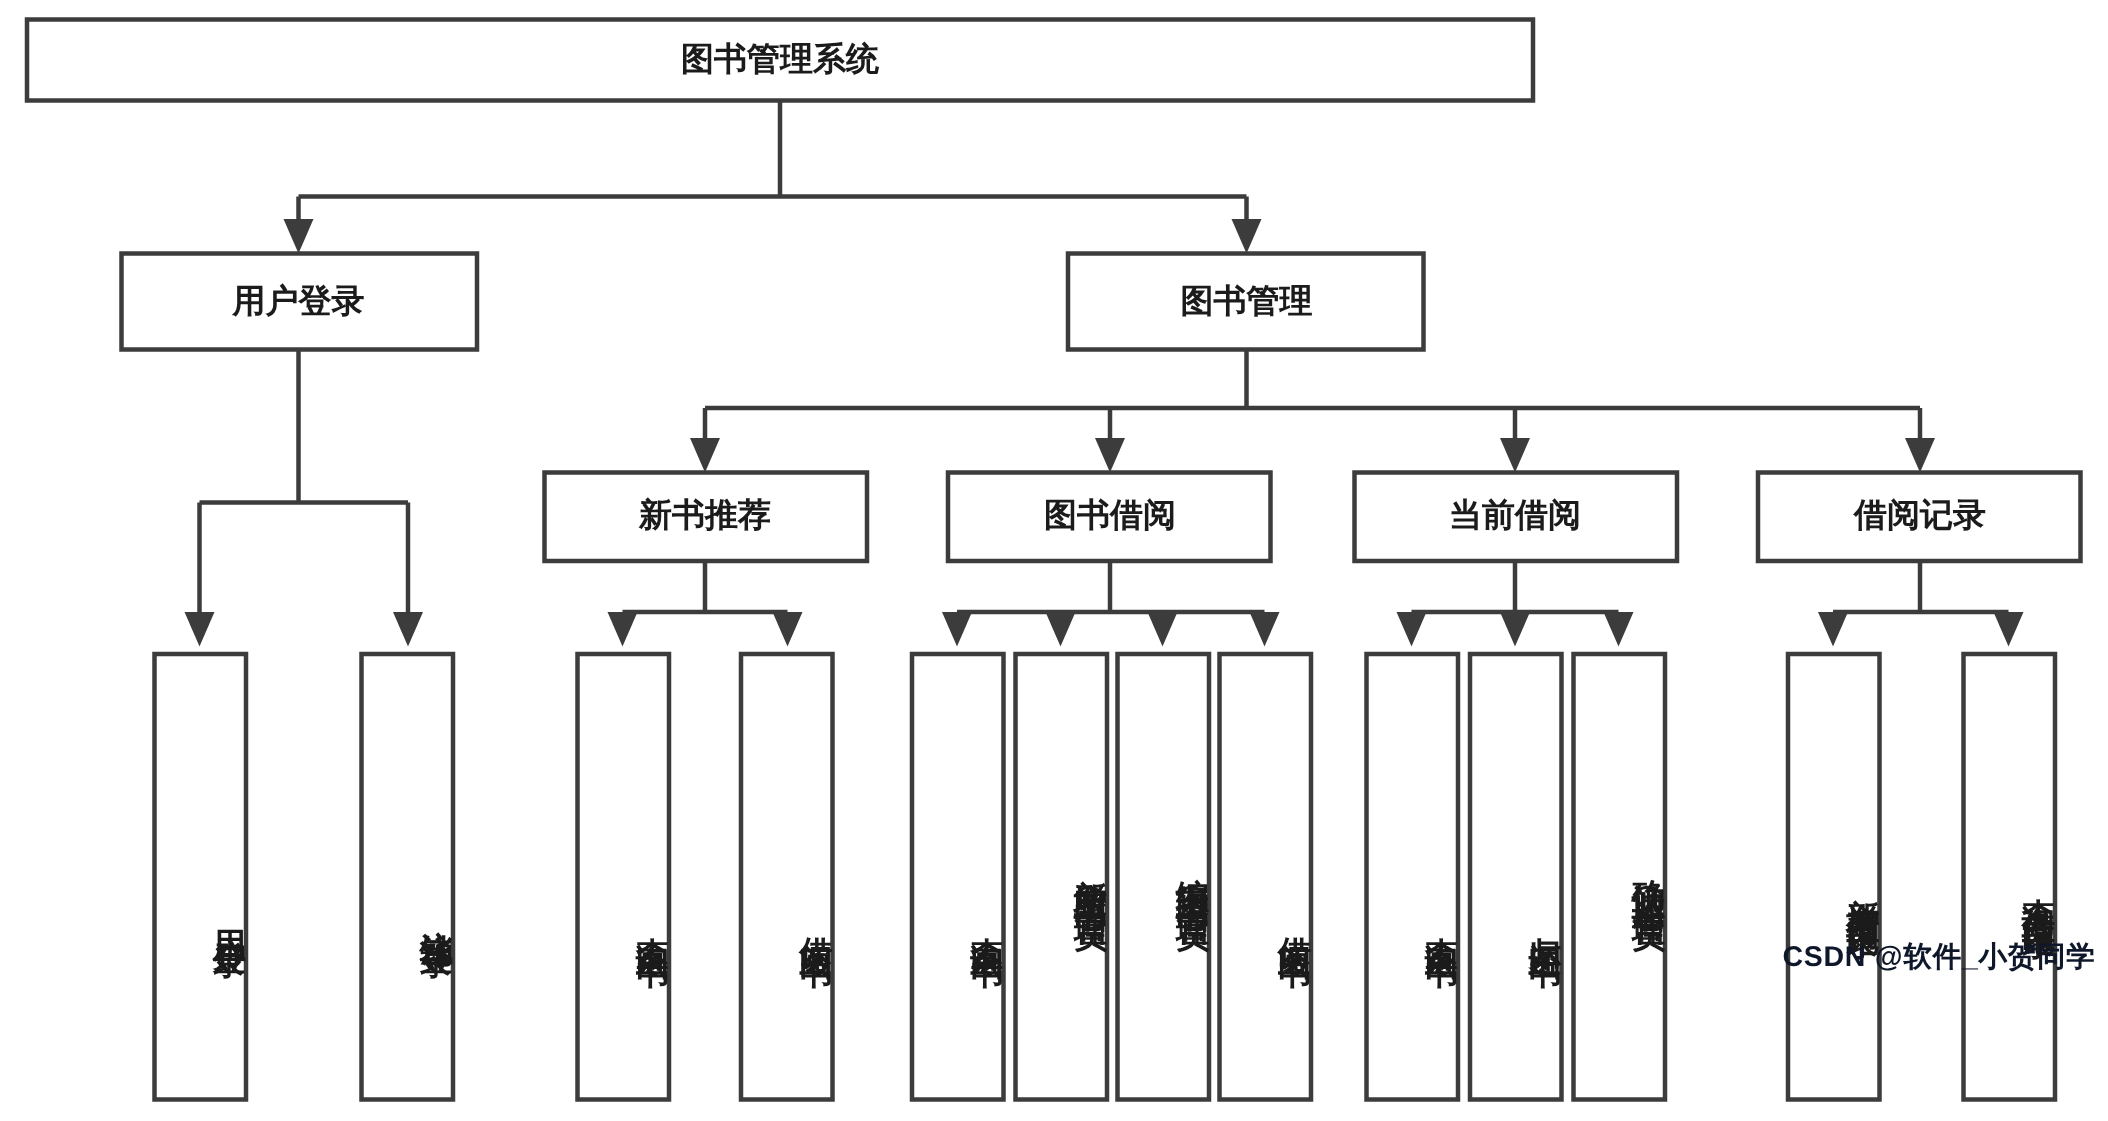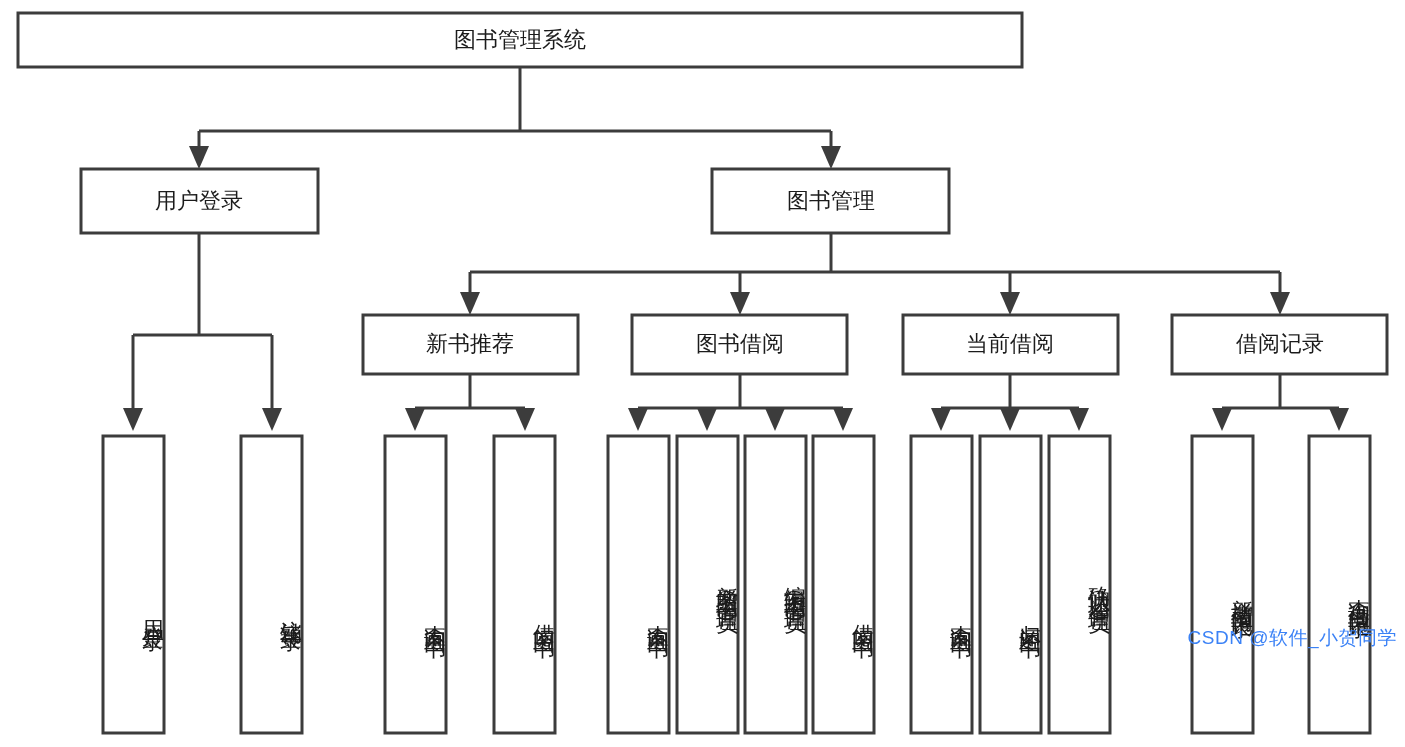--- a/index.html
+++ b/index.html
@@ -12,20 +12,21 @@
     height: 747px;
     font-family: "Liberation Sans", "DejaVu Sans", sans-serif;
     overflow: hidden;
     position: relative;
   }
   #diagram-root {
     position: relative;
     width: 1405px;
     height: 655px;
     background: #ffffff;
+    font-weight: bold;
   }
   svg.flow {
     position: absolute;
     left: 0;
     top: 0;
     width: 1405px;
     height: 747px;
     display: block;
   }
   .node-rect {
@@ -62,21 +63,21 @@
     white-space: nowrap;
     pointer-events: none;
     display: flex;
     align-items: flex-start;
     justify-content: center;
   }
   .watermark {
     position: absolute;
     right: 8px;
     bottom: 4px;
-    color: #3b82f6;
+    color: #0f172a;
     font-size: 19px;
     font-family: "Liberation Sans", "DejaVu Sans", sans-serif;
     letter-spacing: 0.5px;
     white-space: nowrap;
   }
 </style>
 </head>
 <body>
 
 <div id="diagram-root">

